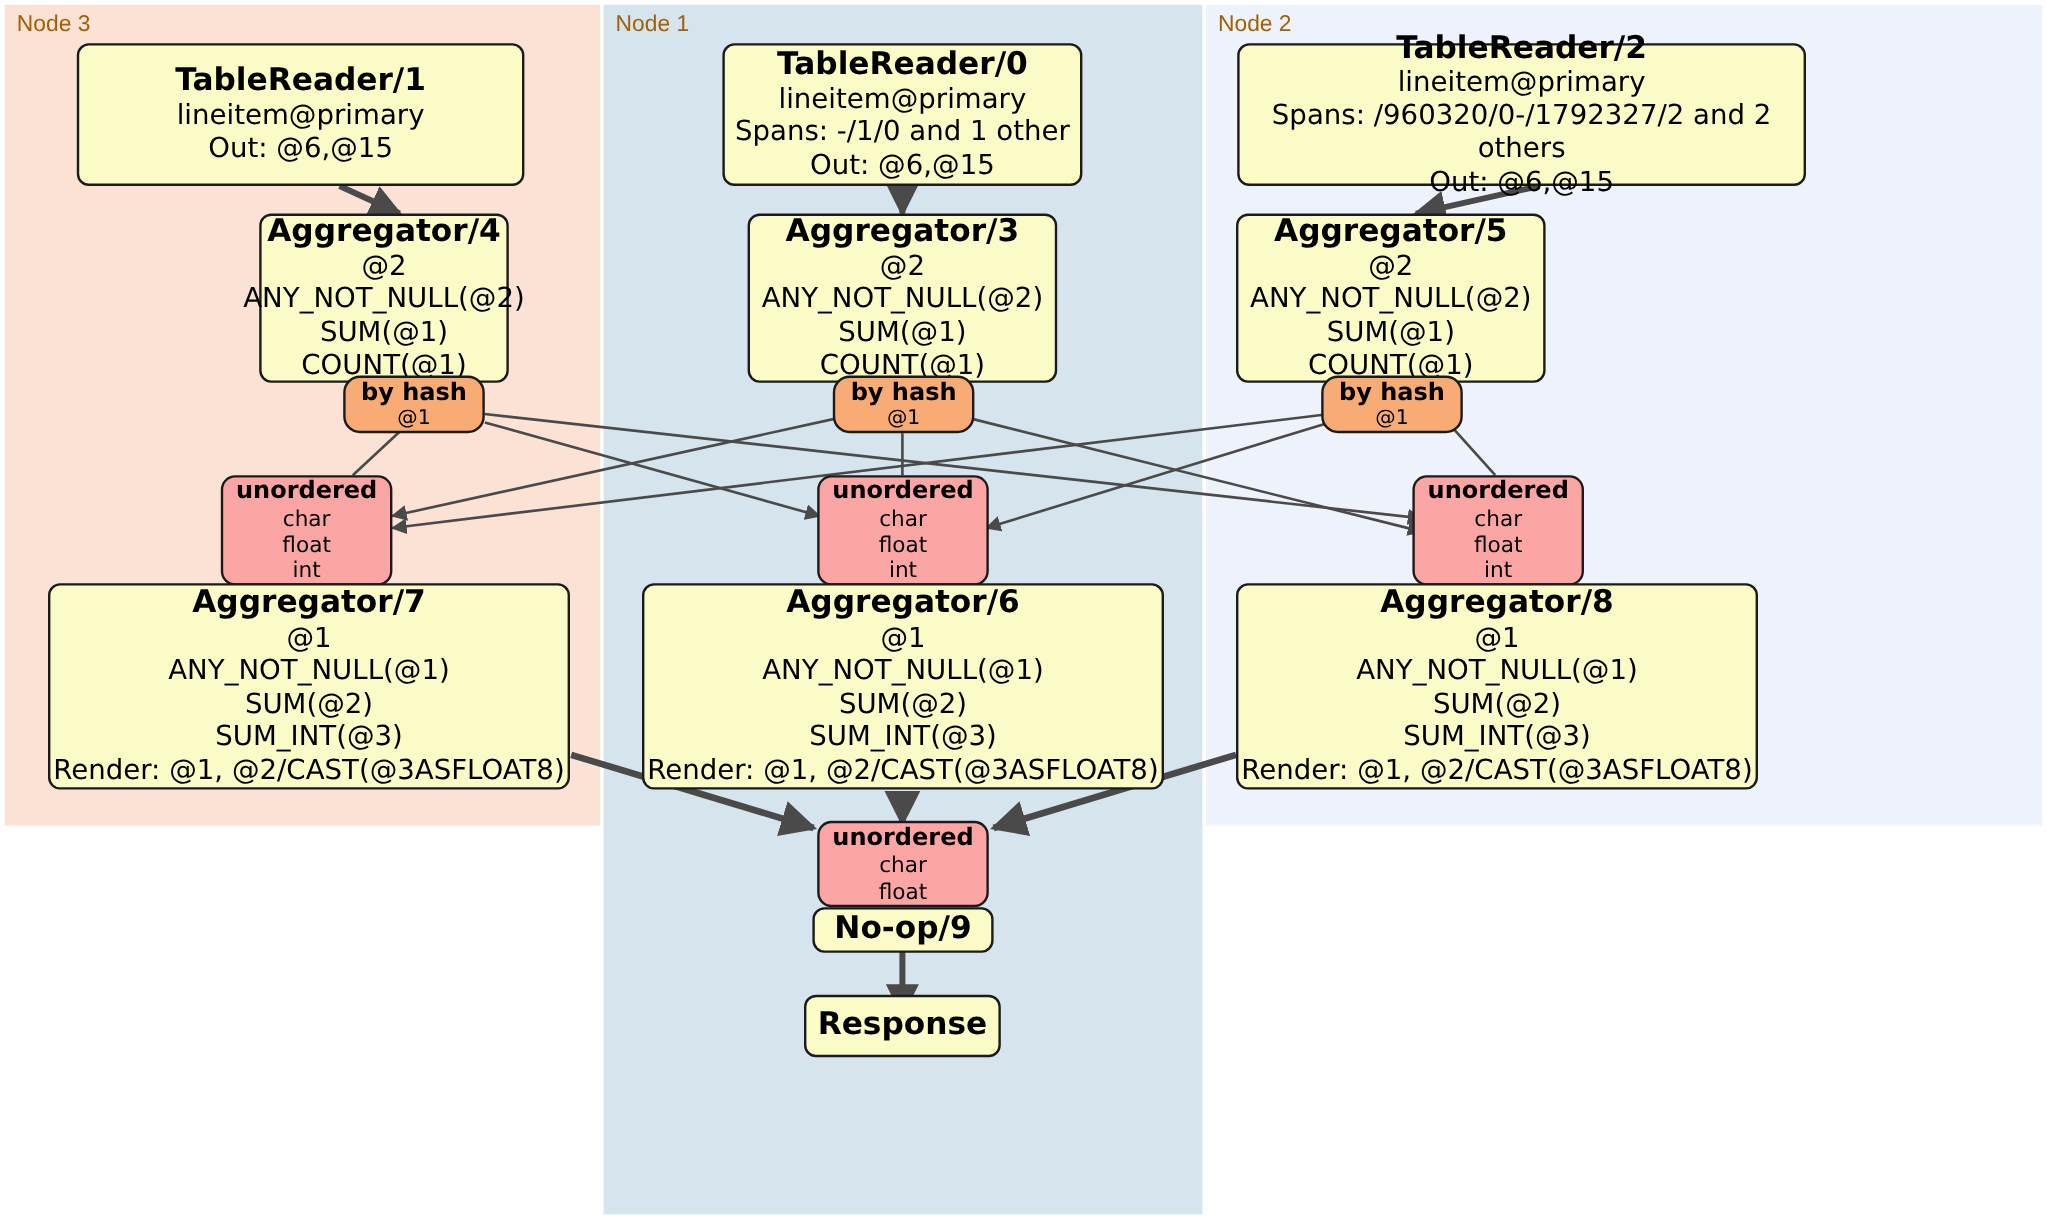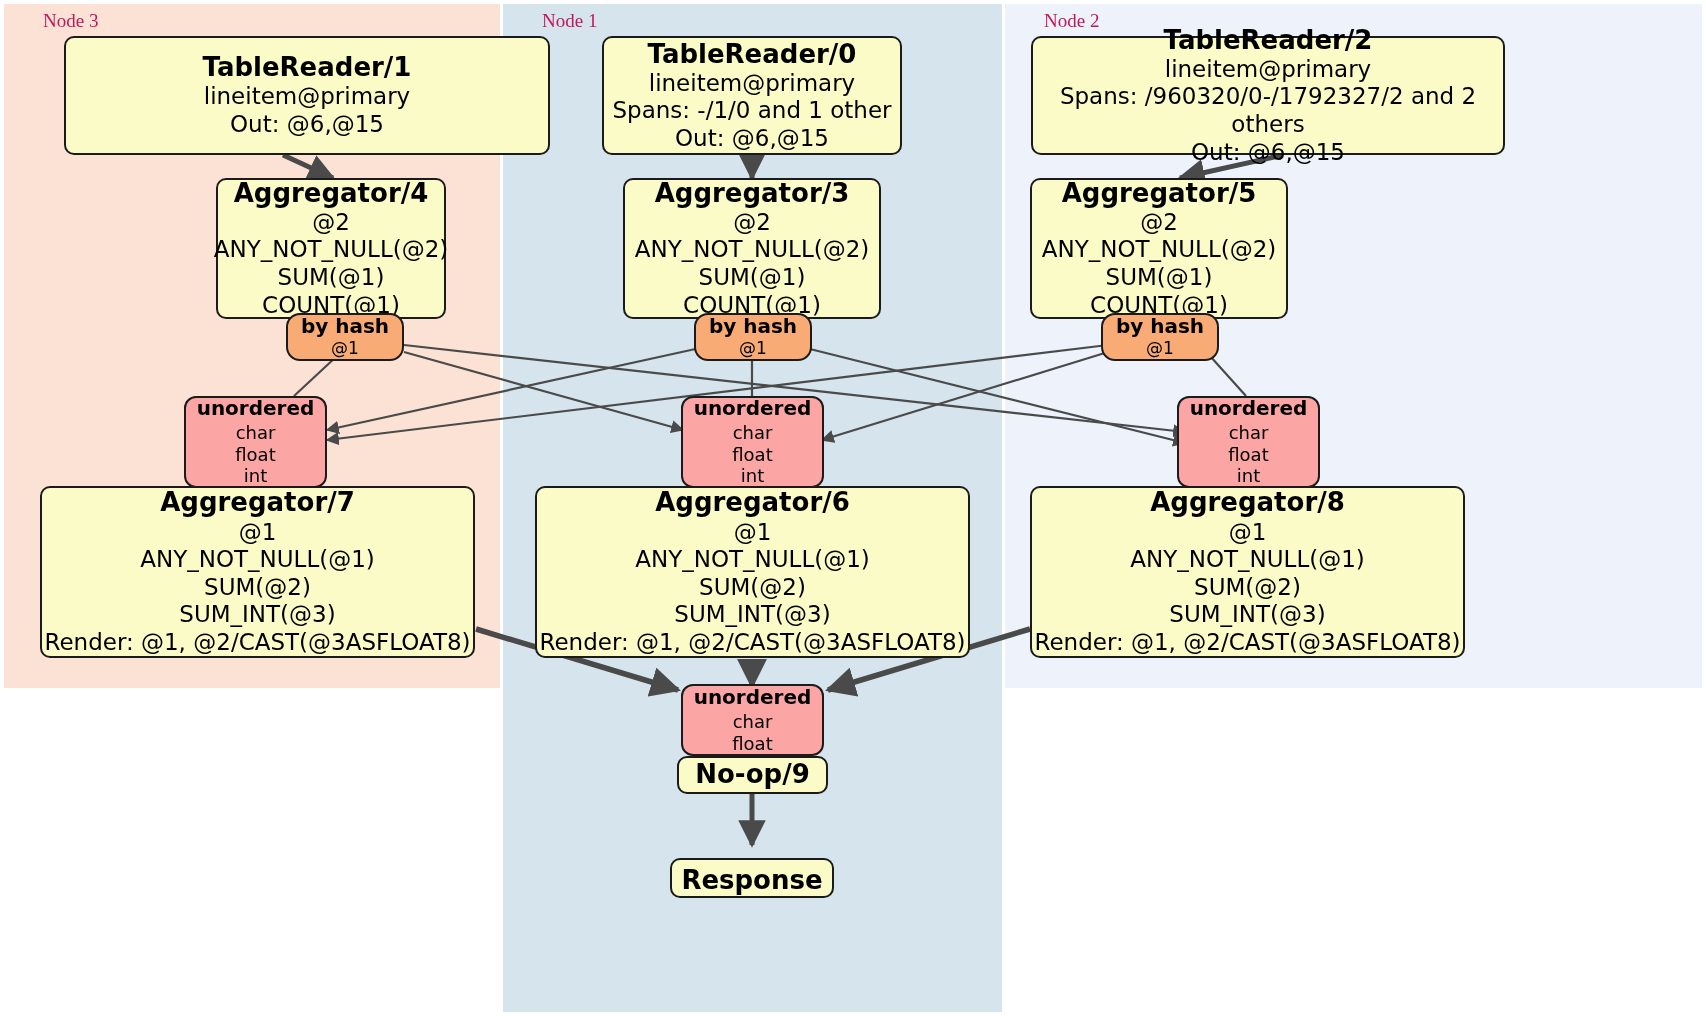--- a/index.html
+++ b/index.html
@@ -5,22 +5,22 @@
   html,body{margin:0;padding:0;background:#ffffff;}
   body{
     font-family:"DejaVu Sans","Liberation Sans",sans-serif;
     width:1706px;height:1016px;position:relative;overflow:hidden;
   }
   #stage{position:absolute;left:0;top:0;width:1706px;height:1016px;}
 
   
   .panel{position:absolute;box-sizing:border-box;}
   .panel-label{
-    position:absolute;left:10px;top:6px;font-size:19px;color:#be185d;
-    font-family:Liberation Serif, serif;white-space:nowrap;margin-left:29px;
+    position:absolute;left:10px;top:6px;font-size:19px;color:#a16207;
+    font-family:Liberation Sans, sans-serif;white-space:nowrap;
   }
   #panel-node3{left:4px;  top:4px;  width:496px; height:684px; background:#fbe2d5;}
   #panel-node1{left:503px;top:4px;  width:499px; height:1008px;background:#d6e4ed;padding-left:48px;}
   #panel-node2{left:1005px;top:4px; width:697px; height:684px; background:#edf2fb;}
 
   
   #edges{position:absolute;left:0;top:0;width:1706px;height:1016px;pointer-events:none;}
 
   
   .box{
@@ -97,41 +97,41 @@
       <path d="M476,629 L678,690"></path>
       <path d="M752,660 L752,686"></path>
       <path d="M1030,629 L828,690"></path>
     </g>
 
     <g stroke="#4a4a4a" stroke-width="5" fill="none">
       <path d="M752,790 L752,845" marker-end="url(#ah)"></path>
     </g>
   </svg>
 
-  <div class="box proc" style="left:64px;top:36px;width:486px;height:119px;">
+  <div class="box proc" style="left:64px;top:36px;width:373px;height:119px;">
     <div class="ttl">TableReader/1</div>
     <div class="ln">lineitem@primary</div>
     <div class="ln">Out: @6,@15</div>
   </div>
 
   <div class="box proc" style="left:602px;top:36px;width:300px;height:119px;">
     <div class="ttl">TableReader/0</div>
     <div class="ln">lineitem@primary</div>
     <div class="ln">Spans: -/1/0 and 1 other</div>
     <div class="ln">Out: @6,@15</div>
   </div>
 
   <div class="box proc" style="left:1031px;top:36px;width:474px;height:119px;">
     <div class="ttl">TableReader/2</div>
     <div class="ln">lineitem@primary</div>
     <div class="ln">Spans: /960320/0-/1792327/2 and 2 others</div>
     <div class="ln">Out: @6,@15</div>
   </div>
 
-  <div class="box proc" style="left:216px;top:178px;width:230px;height:141px;">
+  <div class="box proc" style="left:216px;top:178px;width:208px;height:141px;">
     <div class="ttl">Aggregator/4</div>
     <div class="ln">@2</div>
     <div class="ln">ANY_NOT_NULL(@2)</div>
     <div class="ln">SUM(@1)</div>
     <div class="ln">COUNT(@1)</div>
   </div>
 
   <div class="box proc" style="left:623px;top:178px;width:258px;height:141px;">
     <div class="ttl">Aggregator/3</div>
     <div class="ln">@2</div>
@@ -214,17 +214,17 @@
   <div class="box sync" style="left:681px;top:684px;width:143px;height:72px;">
     <div class="ttl">unordered</div>
     <div class="ln">char</div>
     <div class="ln">float</div>
   </div>
 
   <div class="box proc small-proc" style="left:677px;top:756px;width:151px;height:38px;text-align:center;">
     <div class="ttl">No-op/9</div>
   </div>
 
-  <div class="box proc small-proc" style="left:670px;top:858px;width:164px;height:40px;justify-content:flex-end;">
+  <div class="box proc small-proc" style="left:670px;top:829px;width:164px;height:52px;">
     <div class="ttl">Response</div>
   </div>
 
 </div>
 
 </body></html>

